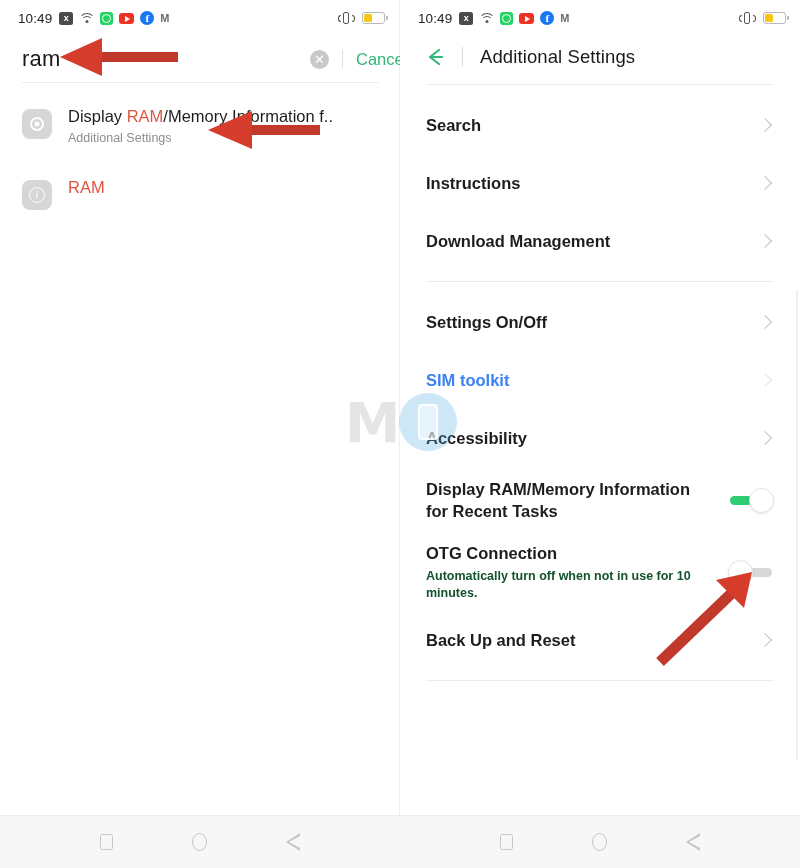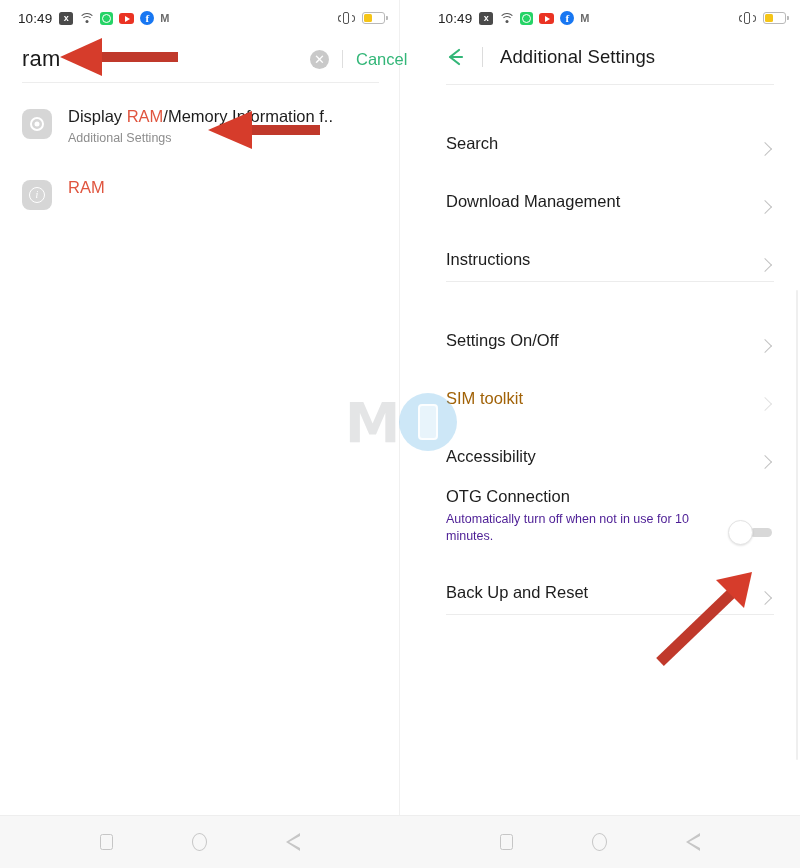--- a/index.html
+++ b/index.html
@@ -13,21 +13,20 @@
     height: 868px;
     font-family: "Liberation Sans", "DejaVu Sans", sans-serif;
     overflow: hidden;
     position: relative;
   }
   .screens {
     display: flex;
     width: 800px;
     height: 868px;
     position: relative;
-    gap: 20px;
   }
   .panel {
     width: 400px;
     height: 868px;
     position: relative;
     background: #ffffff;
     box-sizing: border-box;
   }
   .panel-left { border-right: 1px solid #f0f0f0; }
 
@@ -325,39 +324,40 @@
     letter-spacing: .1px;
   }
   .list { padding: 0; }
   .sep {
     height: 1px;
     background: #ececec;
     margin: 11px 26px 11px 26px;
   }
   .row {
     display: flex;
-    align-items: flex-end;
+    align-items: center;
     padding: 0 26px;
     min-height: 58px;
     cursor: pointer;
     box-sizing: border-box;
+    font-weight: bold;
   }
   .row-main { flex: 1; min-width: 0; padding-right: 12px; }
   .row-label {
     font-size: 16.5px;
     color: #1d1d1d;
     line-height: 1.35;
   }
   .row-desc {
     font-size: 12.5px;
-    color: #4c1d95;
+    color: #14532d;
     line-height: 1.35;
     margin-top: 4px;
   }
-  .row.faded .row-label { color: #a16207; }
+  .row.faded .row-label { color: #3b82f6; }
   .chev {
     width: 9px; height: 9px;
     border-right: 1.8px solid #c2c2c2;
     border-top: 1.8px solid #c2c2c2;
     transform: rotate(45deg);
     flex: none;
     margin-right: 4px;
   }
   .row.faded .chev { border-color: #e2e2e2; }
   .switch {
@@ -613,28 +613,28 @@
 
       <div class="row">
         <span class="row-main">
           <span class="row-label">Search</span>
         </span>
         <span class="chev"></span>
       </div>
 
       <div class="row">
         <span class="row-main">
-          <span class="row-label">Download Management</span>
+          <span class="row-label">Instructions</span>
         </span>
         <span class="chev"></span>
       </div>
 
       <div class="row">
         <span class="row-main">
-          <span class="row-label">Instructions</span>
+          <span class="row-label">Download Management</span>
         </span>
         <span class="chev"></span>
       </div>
 
       <div class="sep"></div>
 
       <div class="row">
         <span class="row-main">
           <span class="row-label">Settings On/Off</span>
         </span>
@@ -649,20 +649,29 @@
         <span class="chev"></span>
       </div>
 
       <div class="row">
         <span class="row-main">
           <span class="row-label">Accessibility</span>
         </span>
         <span class="chev"></span>
       </div>
 
+      <div class="row" style="min-height:66px">
+        <span class="row-main" style="max-width:300px">
+          <span class="row-label">Display RAM/Memory Information for Recent Tasks</span>
+        </span>
+        <span class="switch on">
+          <span class="track"></span>
+          <span class="knob"></span>
+        </span>
+      </div>
 
       <div class="row" style="min-height:78px">
         <span class="row-main" style="max-width:300px">
           <span class="row-label" style="display:block">OTG Connection</span>
           <span class="row-desc" style="display:block">Automatically turn off when not in use for 10 minutes.</span>
         </span>
         <span class="switch off">
           <span class="track"></span>
           <span class="knob"></span>
         </span>

